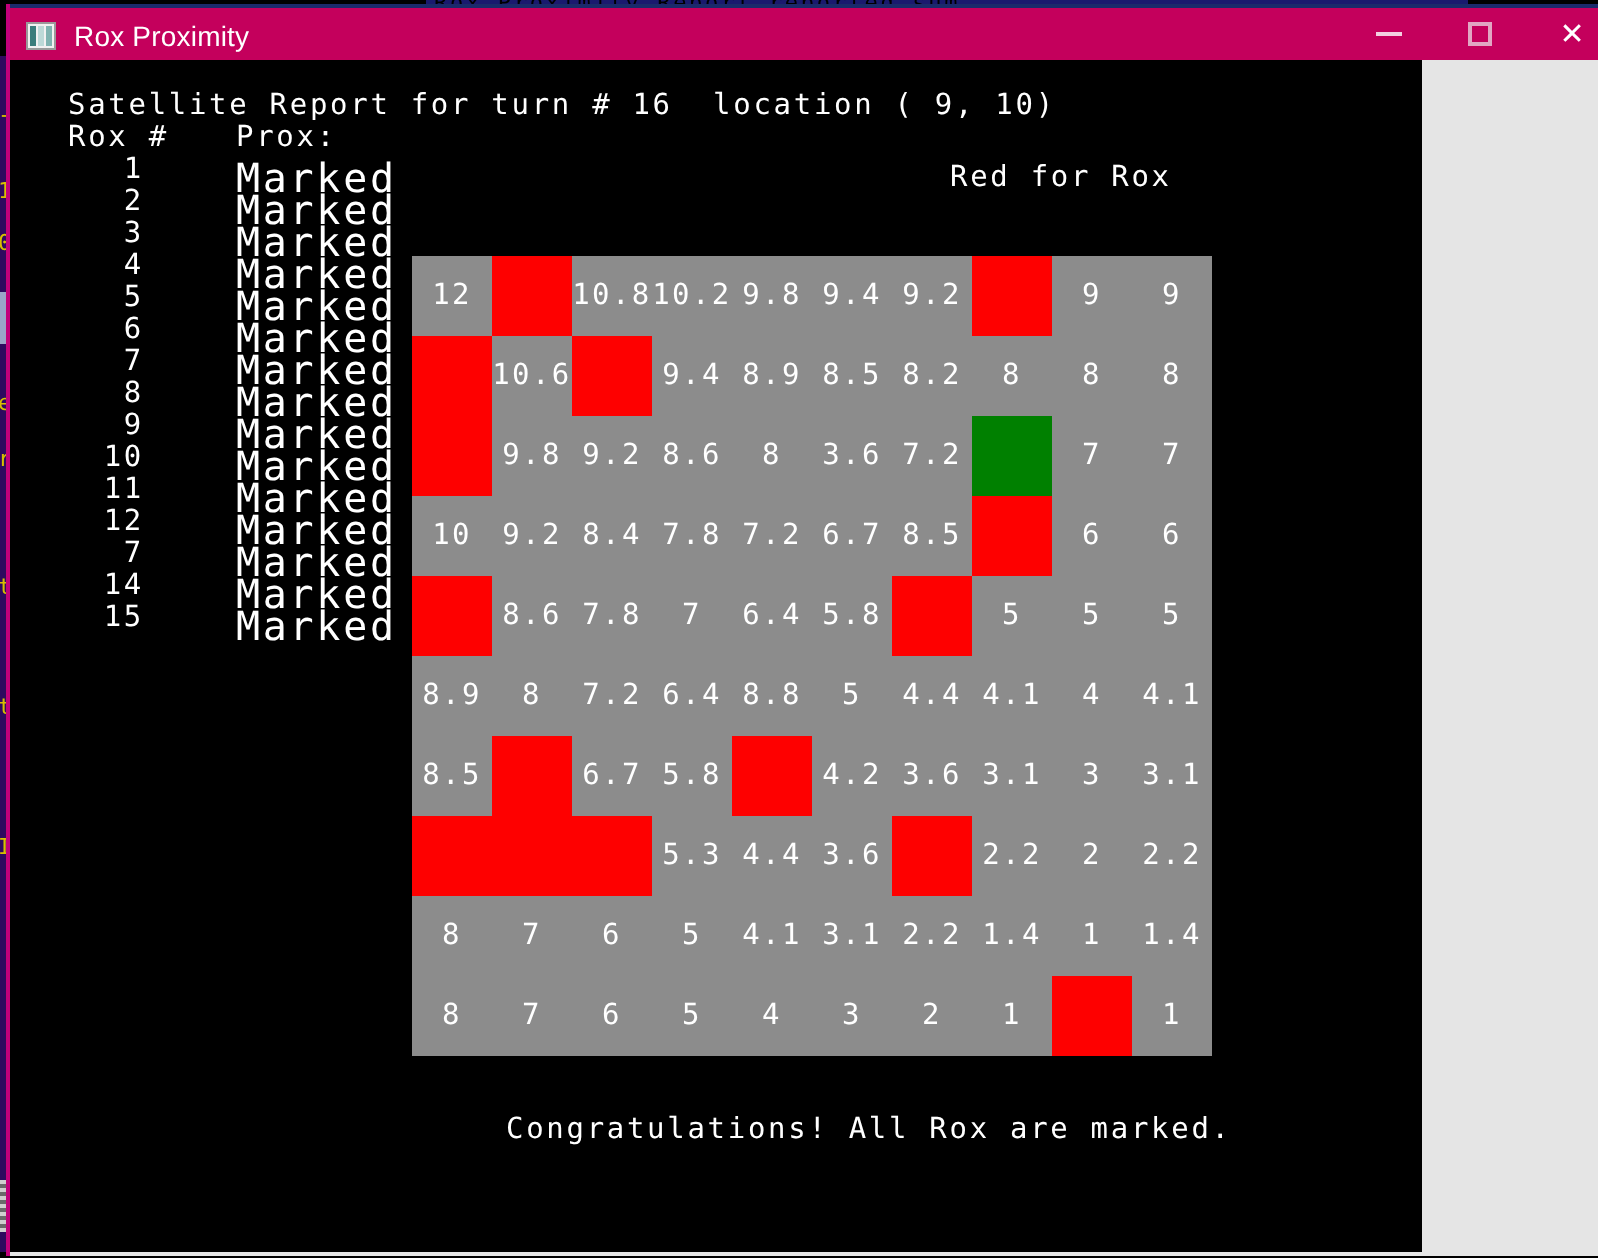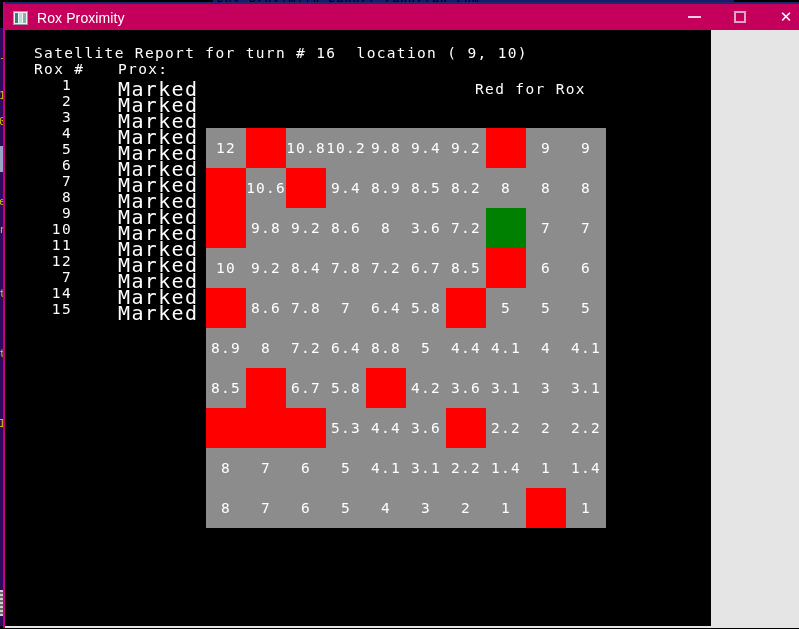--- a/index.html
+++ b/index.html
@@ -486,14 +486,15 @@
         <div class="cell value">6</div>
         <div class="cell value">5</div>
         <div class="cell value">4</div>
         <div class="cell value">3</div>
         <div class="cell value">2</div>
         <div class="cell value">1</div>
         <div class="cell rox"></div>
         <div class="cell value">1</div>
       </div>
 
+    <div id="footer-message" class="mono">Congratulations! All Rox are marked.</div>
   </div>
 </div>
 
 </body></html>

